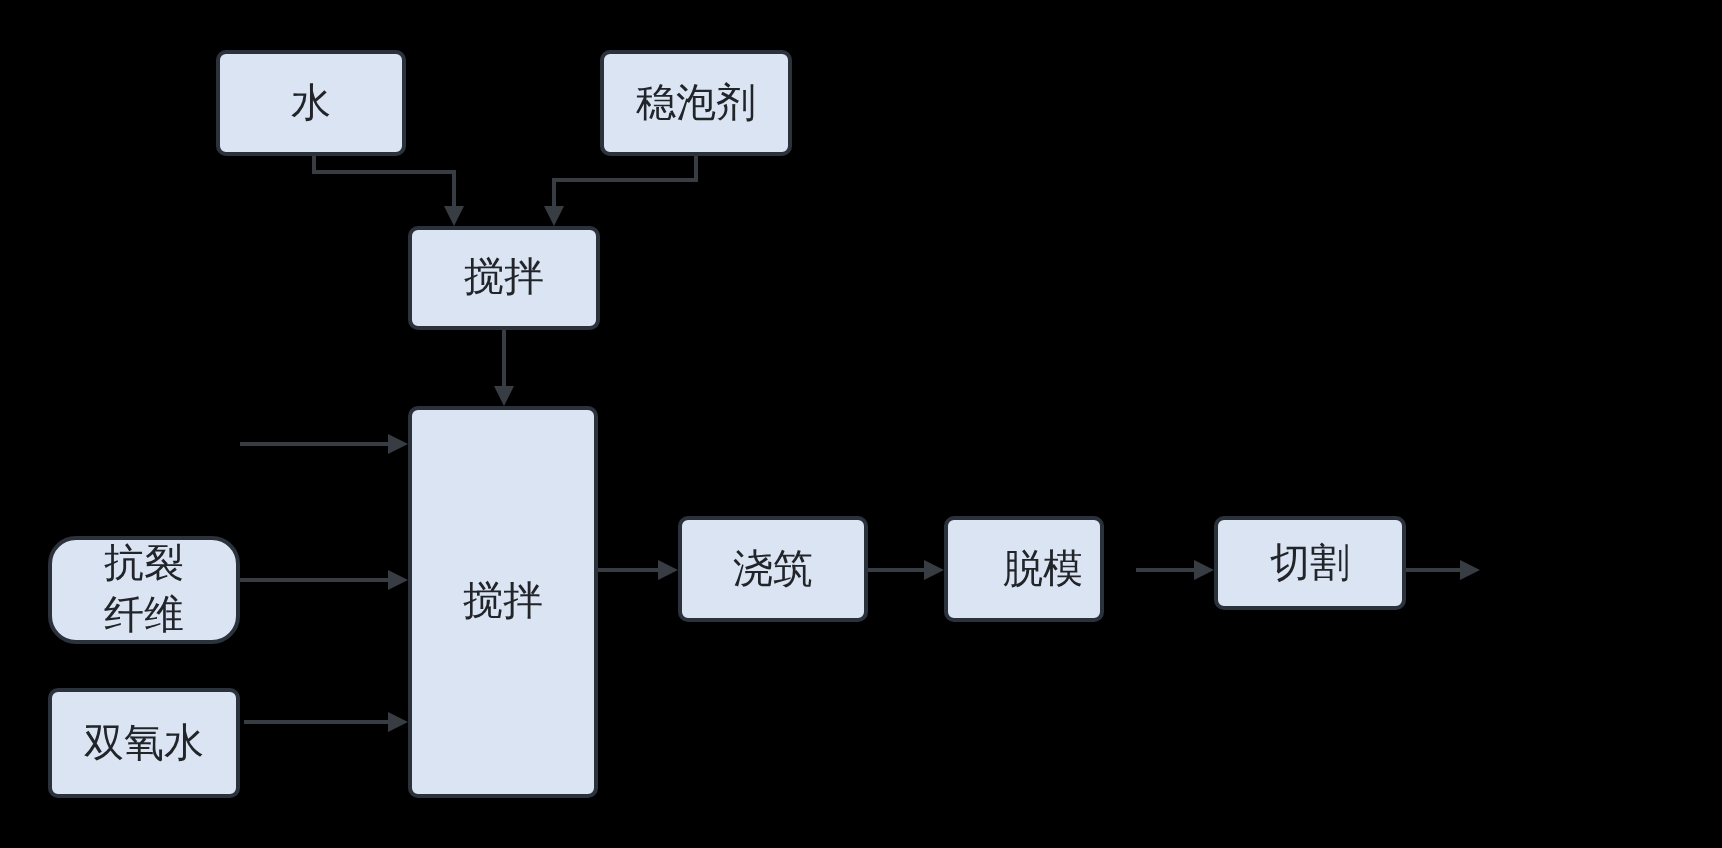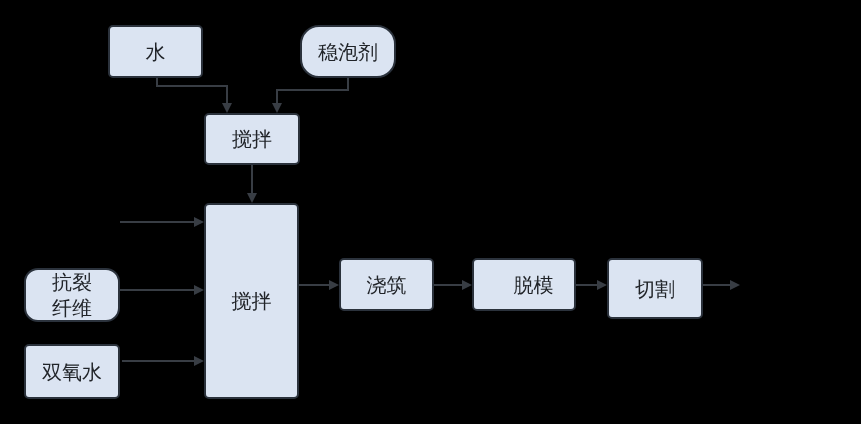--- a/index.html
+++ b/index.html
@@ -65,21 +65,21 @@
     <path class="edge" d="M299,285 L336,285" marker-end="url(#arrow)"></path>
     <path class="edge" d="M434,285 L469,285" marker-end="url(#arrow)"></path>
     <path class="edge" d="M568,285 L604,285" marker-end="url(#arrow)"></path>
     <path class="edge" d="M703,285 L737,285" marker-end="url(#arrow)"></path>
   </svg>
 
   <div class="node" style="left:108px; top:25px; width:95px; height:53px;">
     <span class="label">水</span>
   </div>
 
-  <div class="node" style="left:300px; top:25px; width:96px; height:53px;border-radius:19px;">
+  <div class="node" style="left:300px; top:25px; width:96px; height:53px;">
     <span class="label">稳泡剂</span>
   </div>
 
   <div class="node" style="left:204px; top:113px; width:96px; height:52px;">
     <span class="label">搅拌</span>
   </div>
 
 
   <div class="node" style="left:24px; top:268px; width:96px; height:54px;border-radius:14px;">
     <span class="label">抗裂
@@ -91,22 +91,22 @@
   </div>
 
   <div class="node" style="left:204px; top:203px; width:95px; height:196px;">
     <span class="label">搅拌</span>
   </div>
 
   <div class="node" style="left:339px; top:258px; width:95px; height:53px;align-items:center;">
     <span class="label">浇筑</span>
   </div>
 
-  <div class="node" style="left:472px; top:258px; width:104px; height:53px;padding-left:19px;">
+  <div class="node" style="left:472px; top:258px; width:80px; height:53px;padding-left:19px;">
     <span class="label">脱模</span>
   </div>
 
-  <div class="node" style="left:607px; top:258px; width:96px; height:61px;">
+  <div class="node" style="left:607px; top:258px; width:96px; height:47px;">
     <span class="label">切割</span>
   </div>
 
 
 </div>
 
 </body></html>

